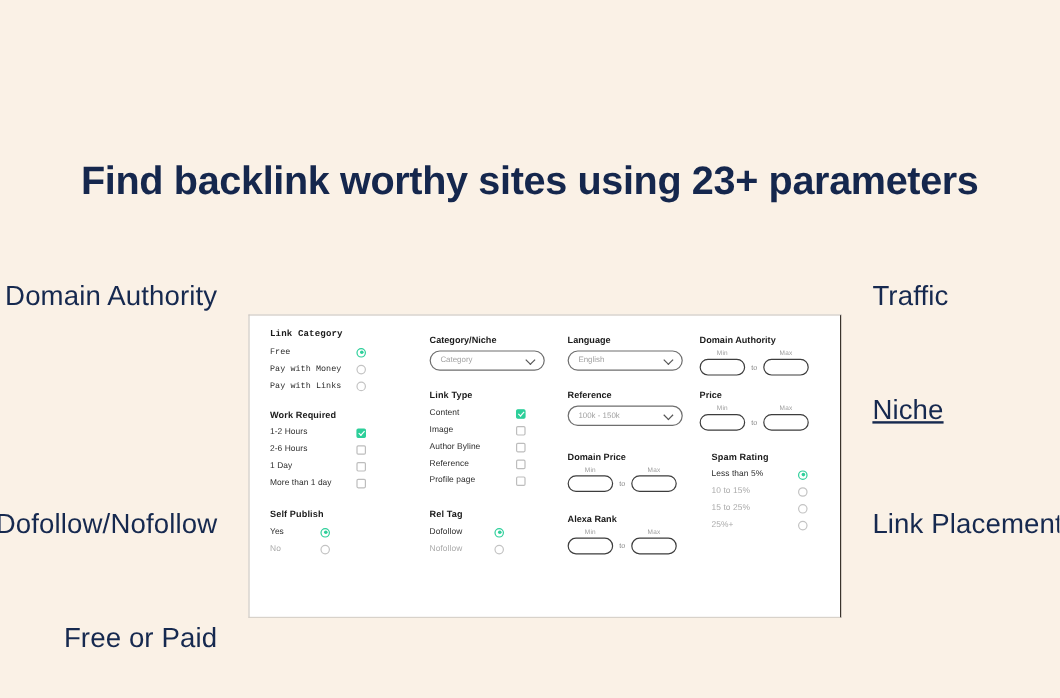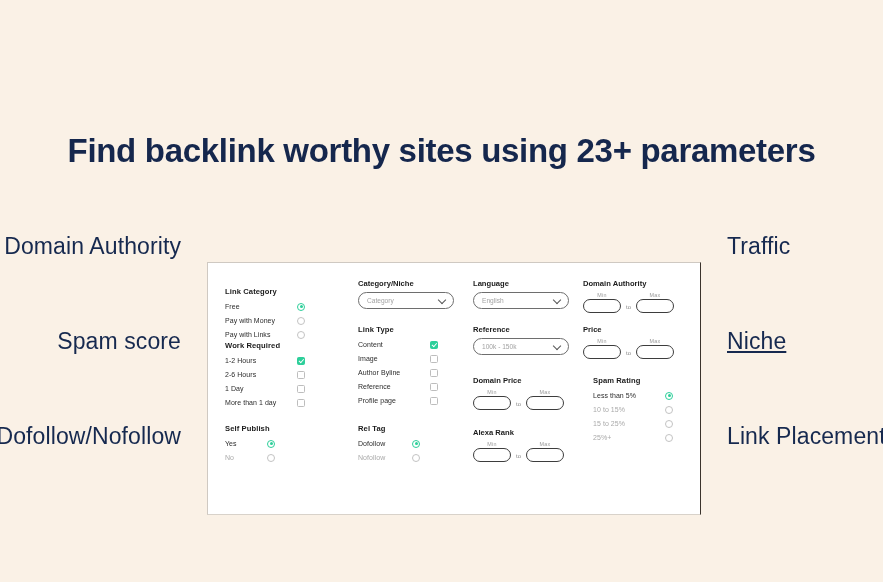--- a/index.html
+++ b/index.html
@@ -231,21 +231,21 @@
     background: #fff;
     box-sizing: border-box;
   }
   .range-to {
     font-size: 6px;
     color: #8a8a8a;
     margin: 0 5px 3px 5px;
   }
 
   
-  .g-link-category { top: 24px;  left: 0; }
+  .g-link-category { top: 12px;  left: 0; font-family: Liberation Mono, monospace; }
   .g-work-required { top: 78px;  left: 0; }
   .g-self-publish  { top: 161px; left: 0; }
 
   
   .g-category-niche { top: 16px;  left: 0; }
   .g-link-type      { top: 62px;  left: 0; }
   .g-rel-tag        { top: 161px; left: 0; }
 
   
   .g-language     { top: 16px;  left: 0; }
@@ -259,22 +259,22 @@
   .g-spam-rating      { top: 113px; left: 10px; }
 </style>
 </head>
 <body>
 
 <div class="page">
 
   <h1 class="headline">Find backlink worthy sites using 23+ parameters</h1>
 
   <div class="side-label side-left lbl-domain-authority">Domain Authority</div>
-  <div class="side-label side-left lbl-spam-score">Spam score</div>
   <div class="side-label side-left lbl-dofollow">Dofollow/Nofollow</div>
+  <div class="side-label side-left lbl-free-paid">Free or Paid</div>
 
   <div class="side-label side-right lbl-traffic">Traffic</div>
   <div class="side-label side-right lbl-niche">Niche</div>
   <div class="side-label side-right lbl-link-placement">Link Placement</div>
 
   <div class="card">
     <div class="card-inner">
 
       <div class="col col-1">
 

